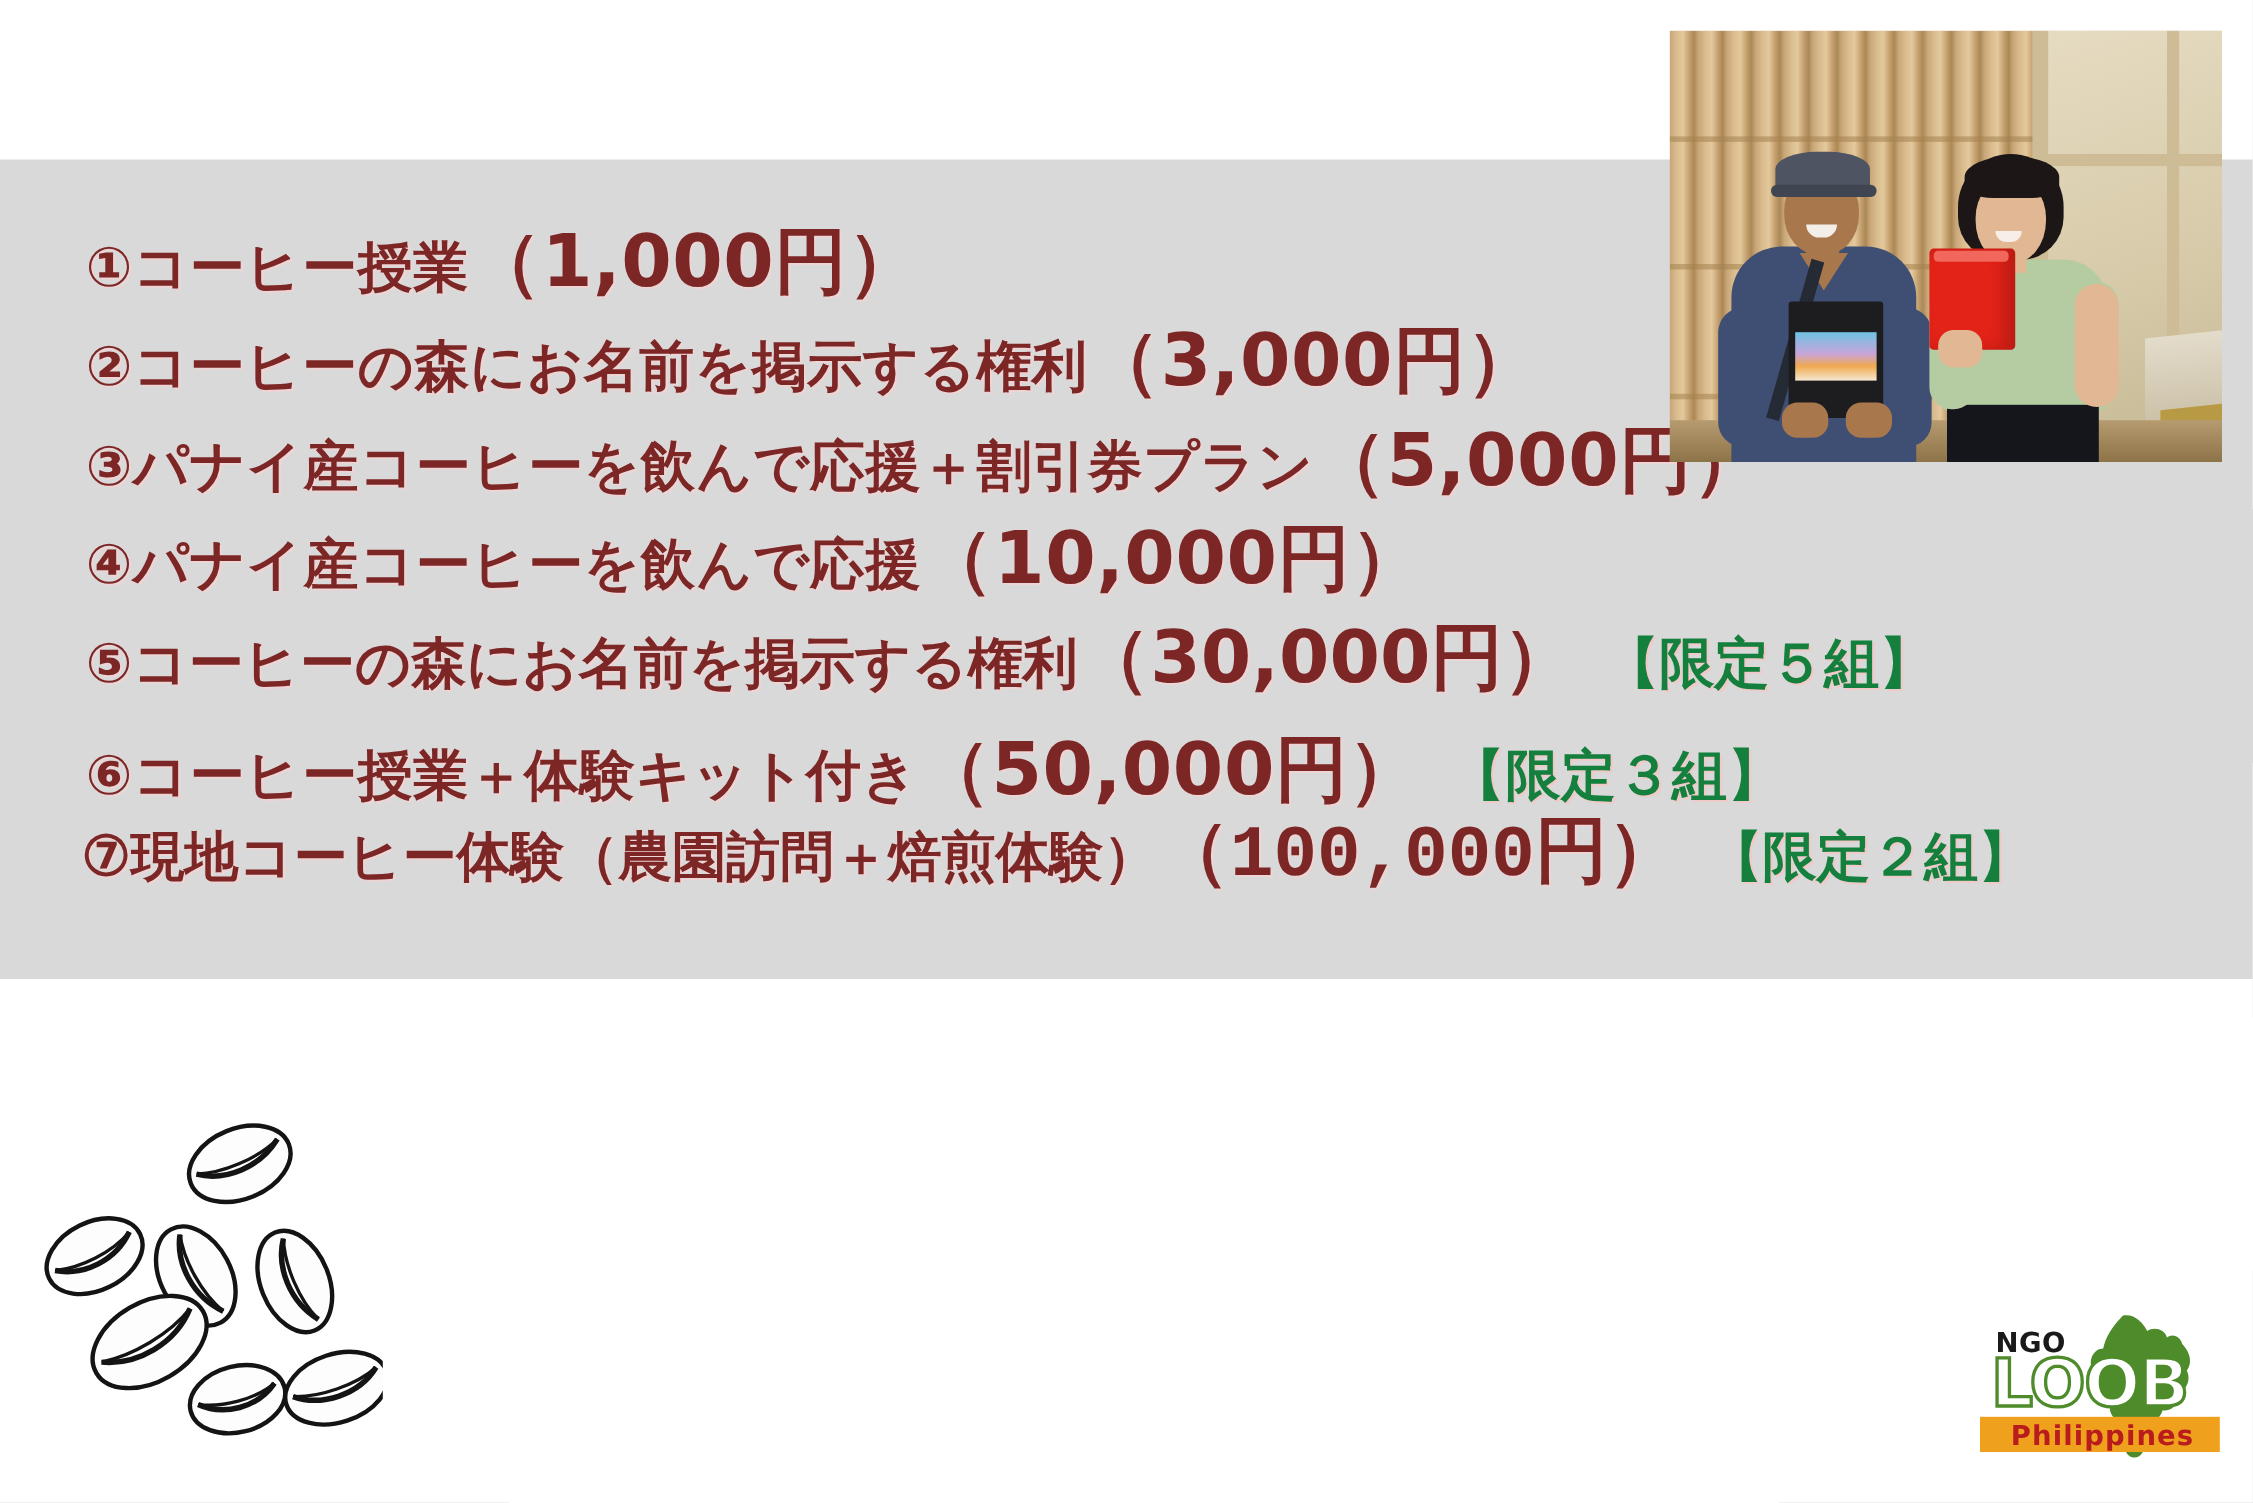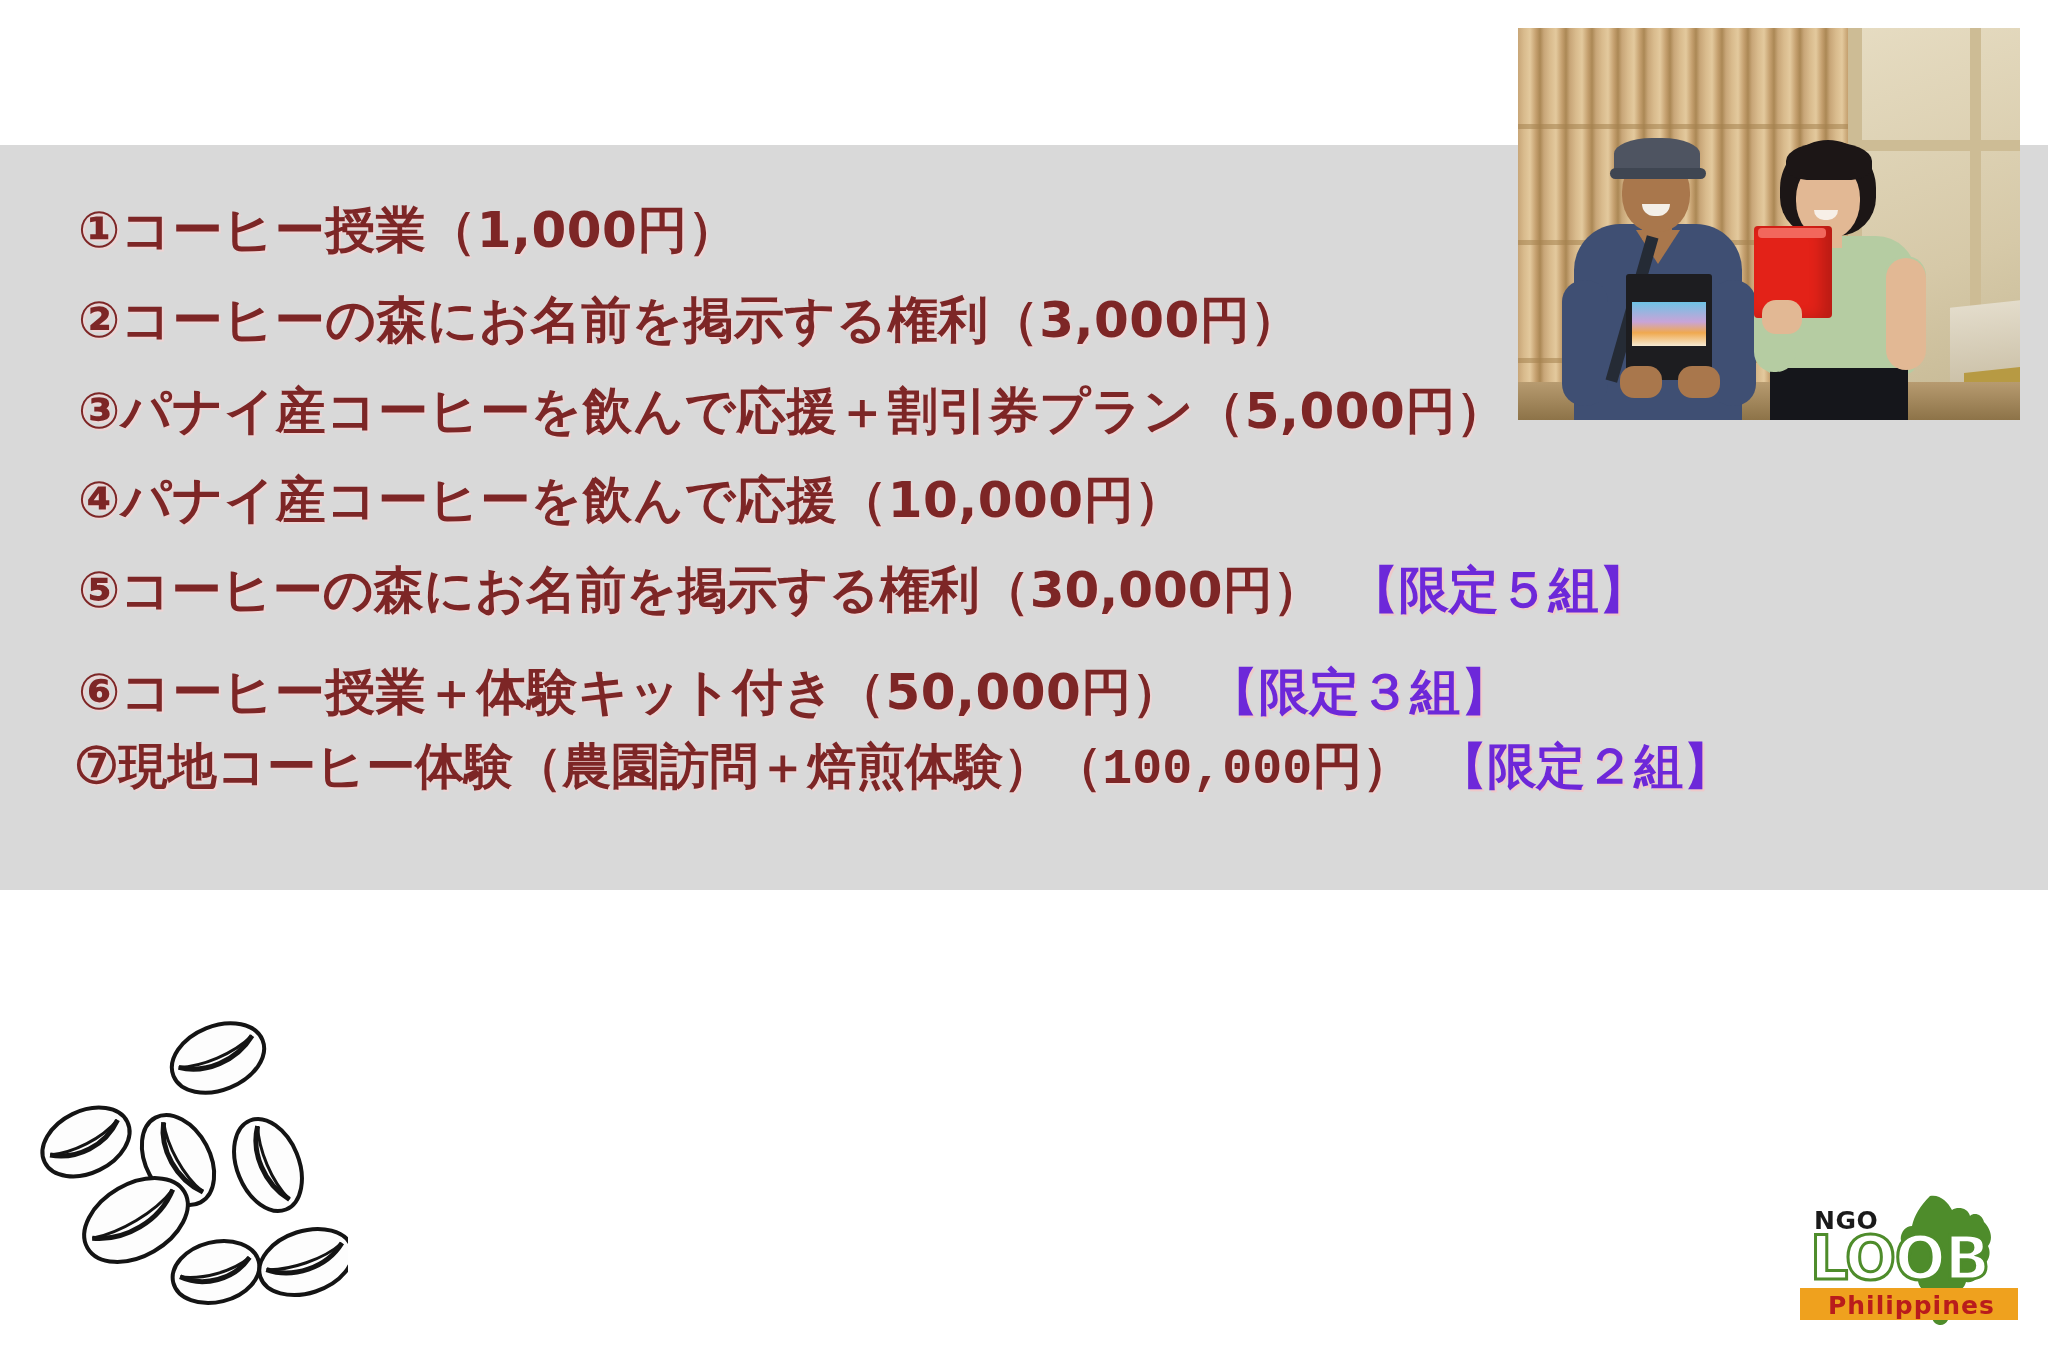--- a/index.html
+++ b/index.html
@@ -22,23 +22,23 @@
     position:absolute;left:78px;
     white-space:nowrap;
     font-weight:bold;
     font-size:50px;
     line-height:1;
     color:#7d2626;
     letter-spacing:0.01em;
     text-shadow:2px 2px 0 rgba(255,210,210,.55);
   }
   .plan-row .num{ font-size:50px; }
-  .plan-row .price{ font-size:50px; }
+  .plan-row .price{ font-size:66px; }
   .plan-row .limit{
-    color:#6d28d9; margin-left:26px;
+    color:#15803d; margin-left:26px;
     text-shadow:2px 2px 0 rgba(255,190,190,.6);
   }
   .r1{top:60px;}
   .r2{top:150px;}
   .r3{top:241px;}
   .r4{top:330px;}
   .r5{top:420px;}
   .r6{top:510px;margin-top:12px;}
   .r7{top:600px;font-family:Liberation Mono, monospace;}
   .r7{left:74px;font-size:49px;}

